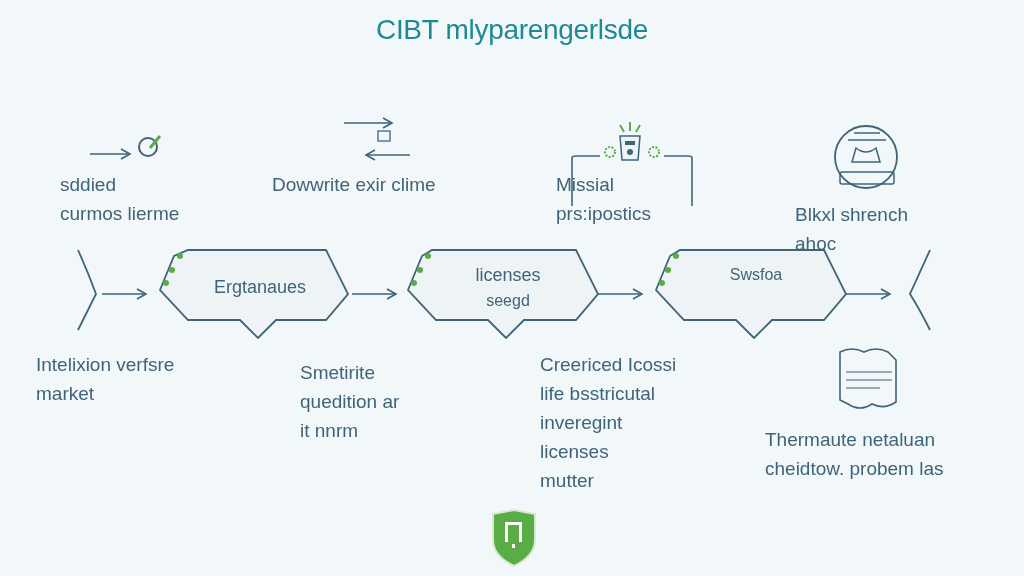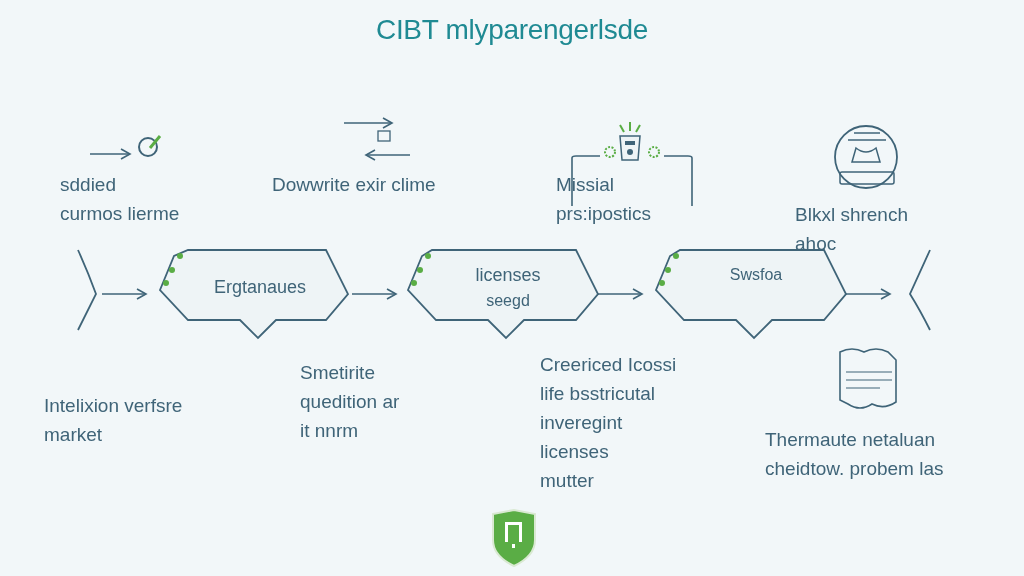--- a/index.html
+++ b/index.html
@@ -132,21 +132,21 @@
   <div>Ergtanaues</div>
 </div>
 <div class="abs box-text" style="left:428px;top:262px;width:160px;">
   <div>licenses</div>
   <div class="box-sub">seegd</div>
 </div>
 <div class="abs box-text" style="left:676px;top:262px;width:160px;">
   <div class="box-sub">Swsfoa</div>
 </div>
 
-<div class="abs label" style="left:44px;top:350px;width:185px;margin-top:41px;">
+<div class="abs label" style="left:36px;top:350px;width:185px;">
   <div>Intelixion verfsre</div>
   <div>market</div>
 </div>
 <div class="abs label" style="left:300px;top:358px;width:160px;">
   <div>Smetirite</div>
   <div>quedition ar</div>
   <div>it nnrm</div>
 </div>
 <div class="abs label" style="left:540px;top:350px;width:180px;">
   <div>Creericed Icossi</div>

